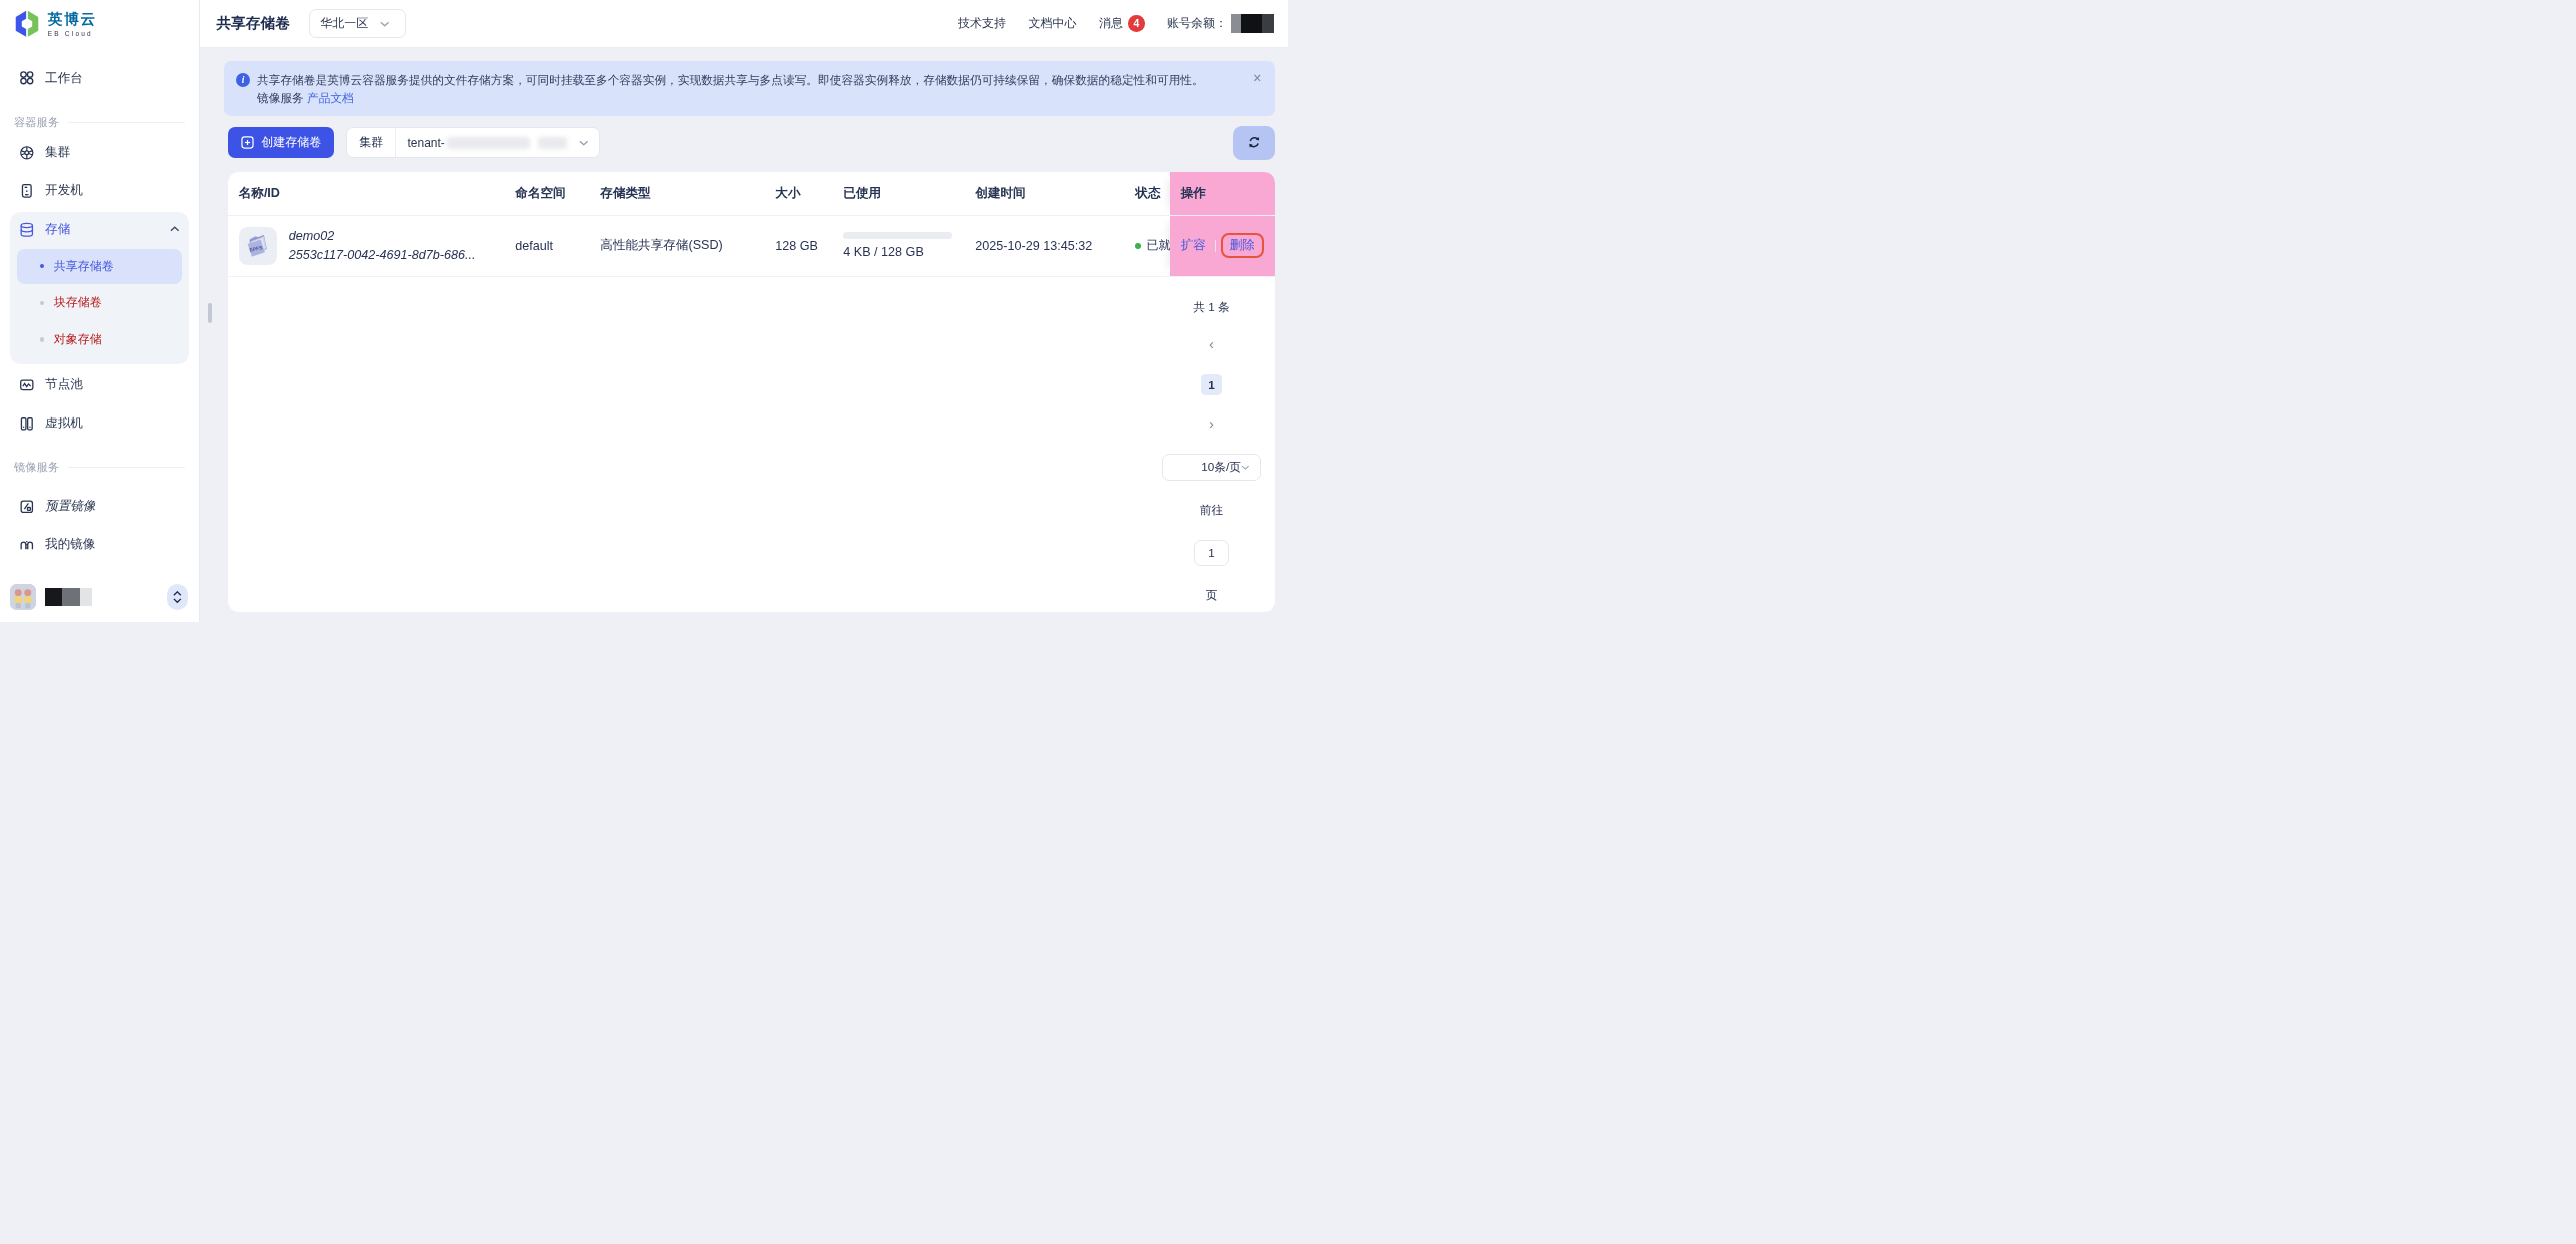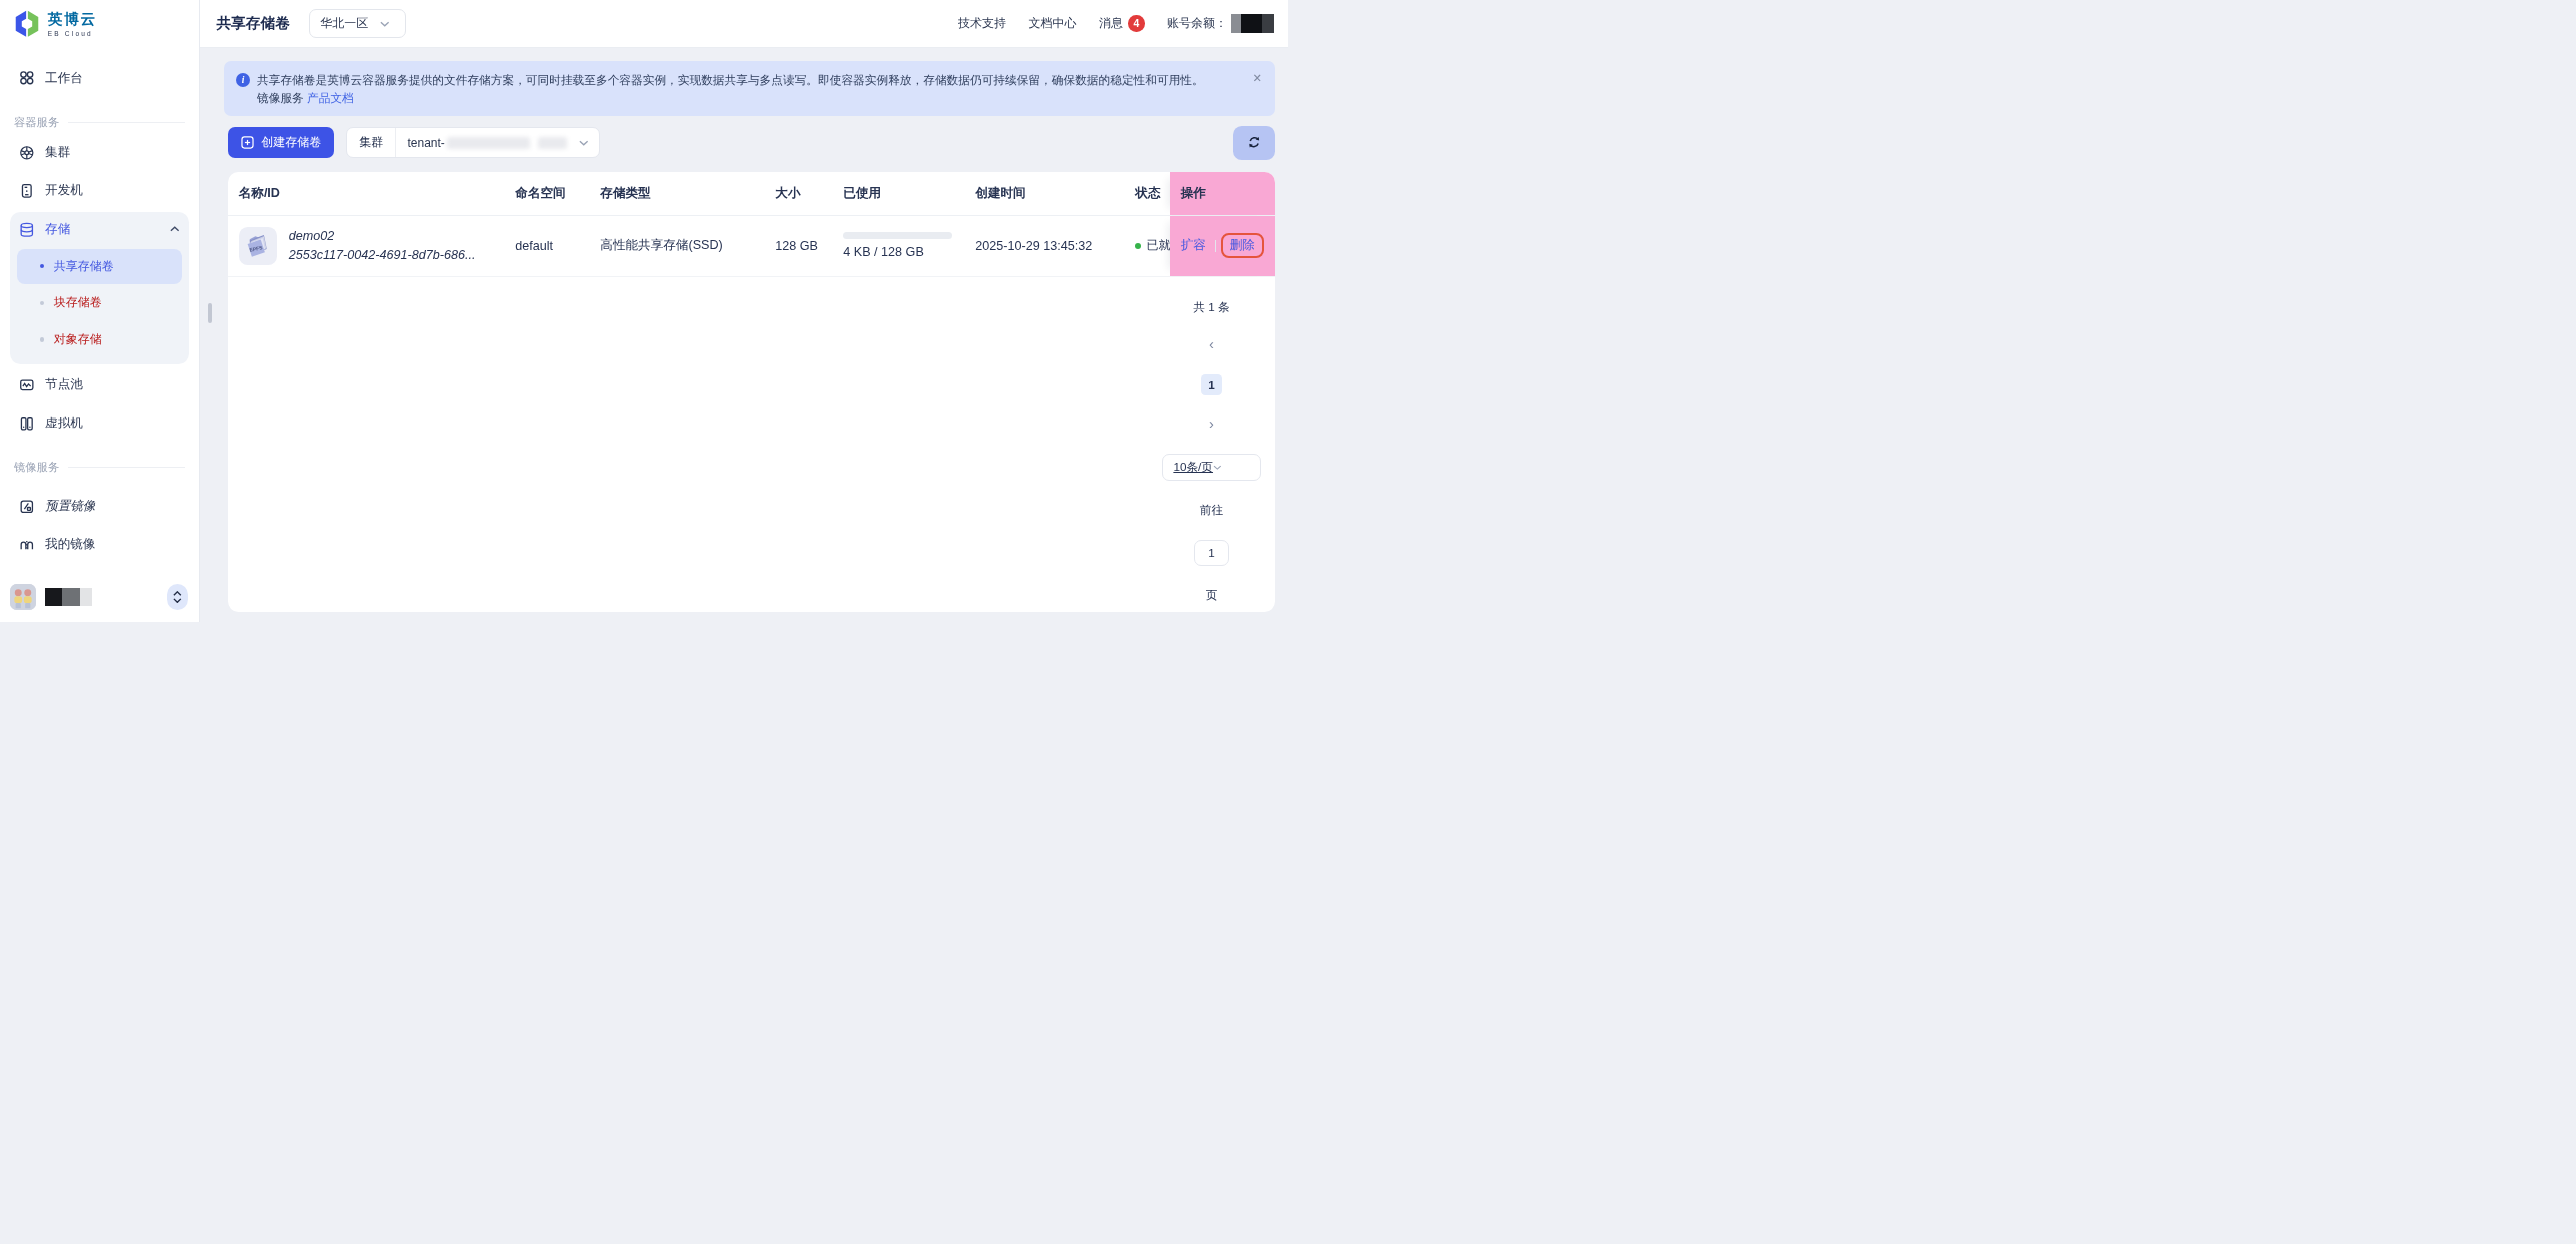--- a/index.html
+++ b/index.html
@@ -84,21 +84,21 @@
   .status-dot{width:6px;height:6px;border-radius:50%;background:var(--green);flex:none;margin-right:5.2px;}
   .sticky-col{position:relative;height:100%;display:flex;align-items:center;padding-left:10.4px;background:#f9a8d4;box-shadow:-7.8px 0 8.7px -7px rgba(25,35,70,.10);}
   .thead .sticky-col{font-weight:600;}
   .action-link{color:var(--link);text-decoration:none;cursor:pointer;white-space:nowrap;}
   .act-divider{width:0.9px;height:12px;background:#e3e6ec;margin:0 8.7px;}
   .annot{display:inline-flex;border:2.6px solid var(--annot);border-radius:7.8px;padding:1.7px 7px;margin-left:-3.5px;}
 
   .pagination{position:absolute;right:14px;bottom:8.7px;display:flex;align-items:center;gap:22px;font-size:11.7px;color:var(--table-navy);flex-direction:column;}
   .pg-arrow{color:#7d87a0;font-size:14.7px;padding:0 3.5px;cursor:pointer;line-height:1;}
   .pg-current{width:21px;height:21px;border-radius:4.3px;background:#e3ebfb;font-weight:bold;display:flex;align-items:center;justify-content:center;cursor:pointer;}
-  .pg-size{width:99px;height:27px;border:0.9px solid #e4e7ee;border-radius:7px;display:flex;align-items:center;justify-content:flex-start;padding:0 10.4px;cursor:pointer;background:#fff;text-decoration:underline;}
+  .pg-size{width:99px;height:27px;border:0.9px solid #e4e7ee;border-radius:7px;display:flex;align-items:center;justify-content:flex-end;padding:0 10.4px;cursor:pointer;background:#fff;}
   .pg-size .chev{color:#9aa3b5;display:flex;}
   .goto-input{width:35px;height:26px;border:0.9px solid #e4e7ee;border-radius:7px;text-align:center;font-size:11.7px;color:var(--table-navy);font-family:inherit;outline:none;background:#fff;}
 </style>
 </head>
 <body>
 
 <div class="app">
 
   <aside class="sidebar">
     <div class="logo">

